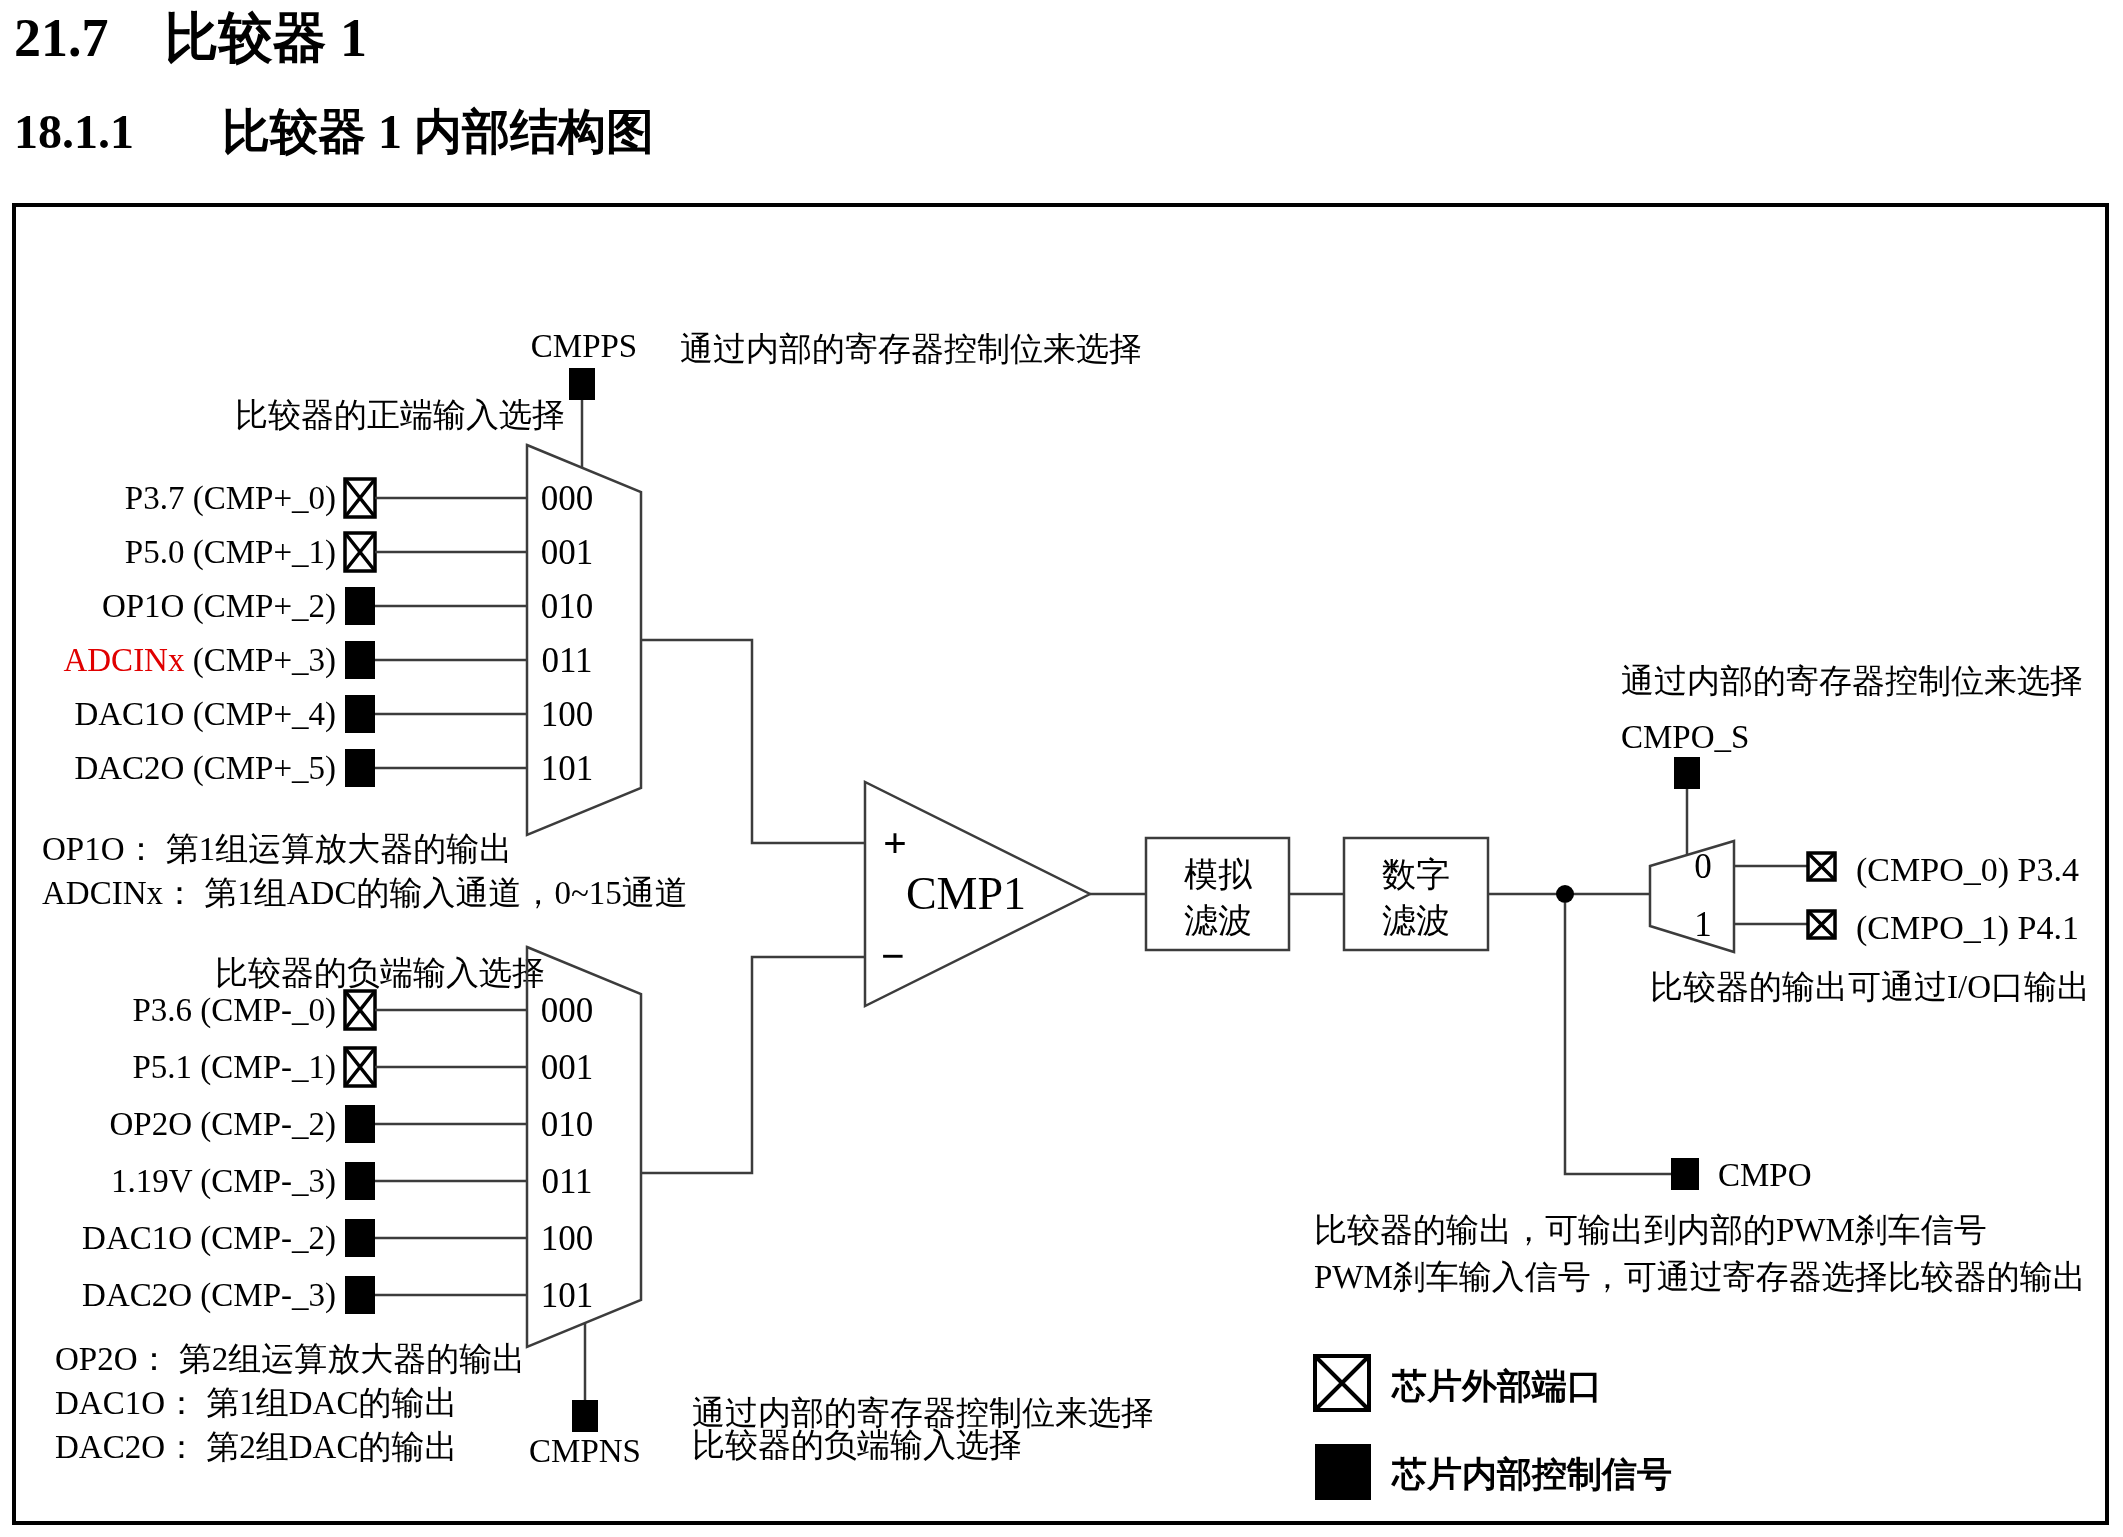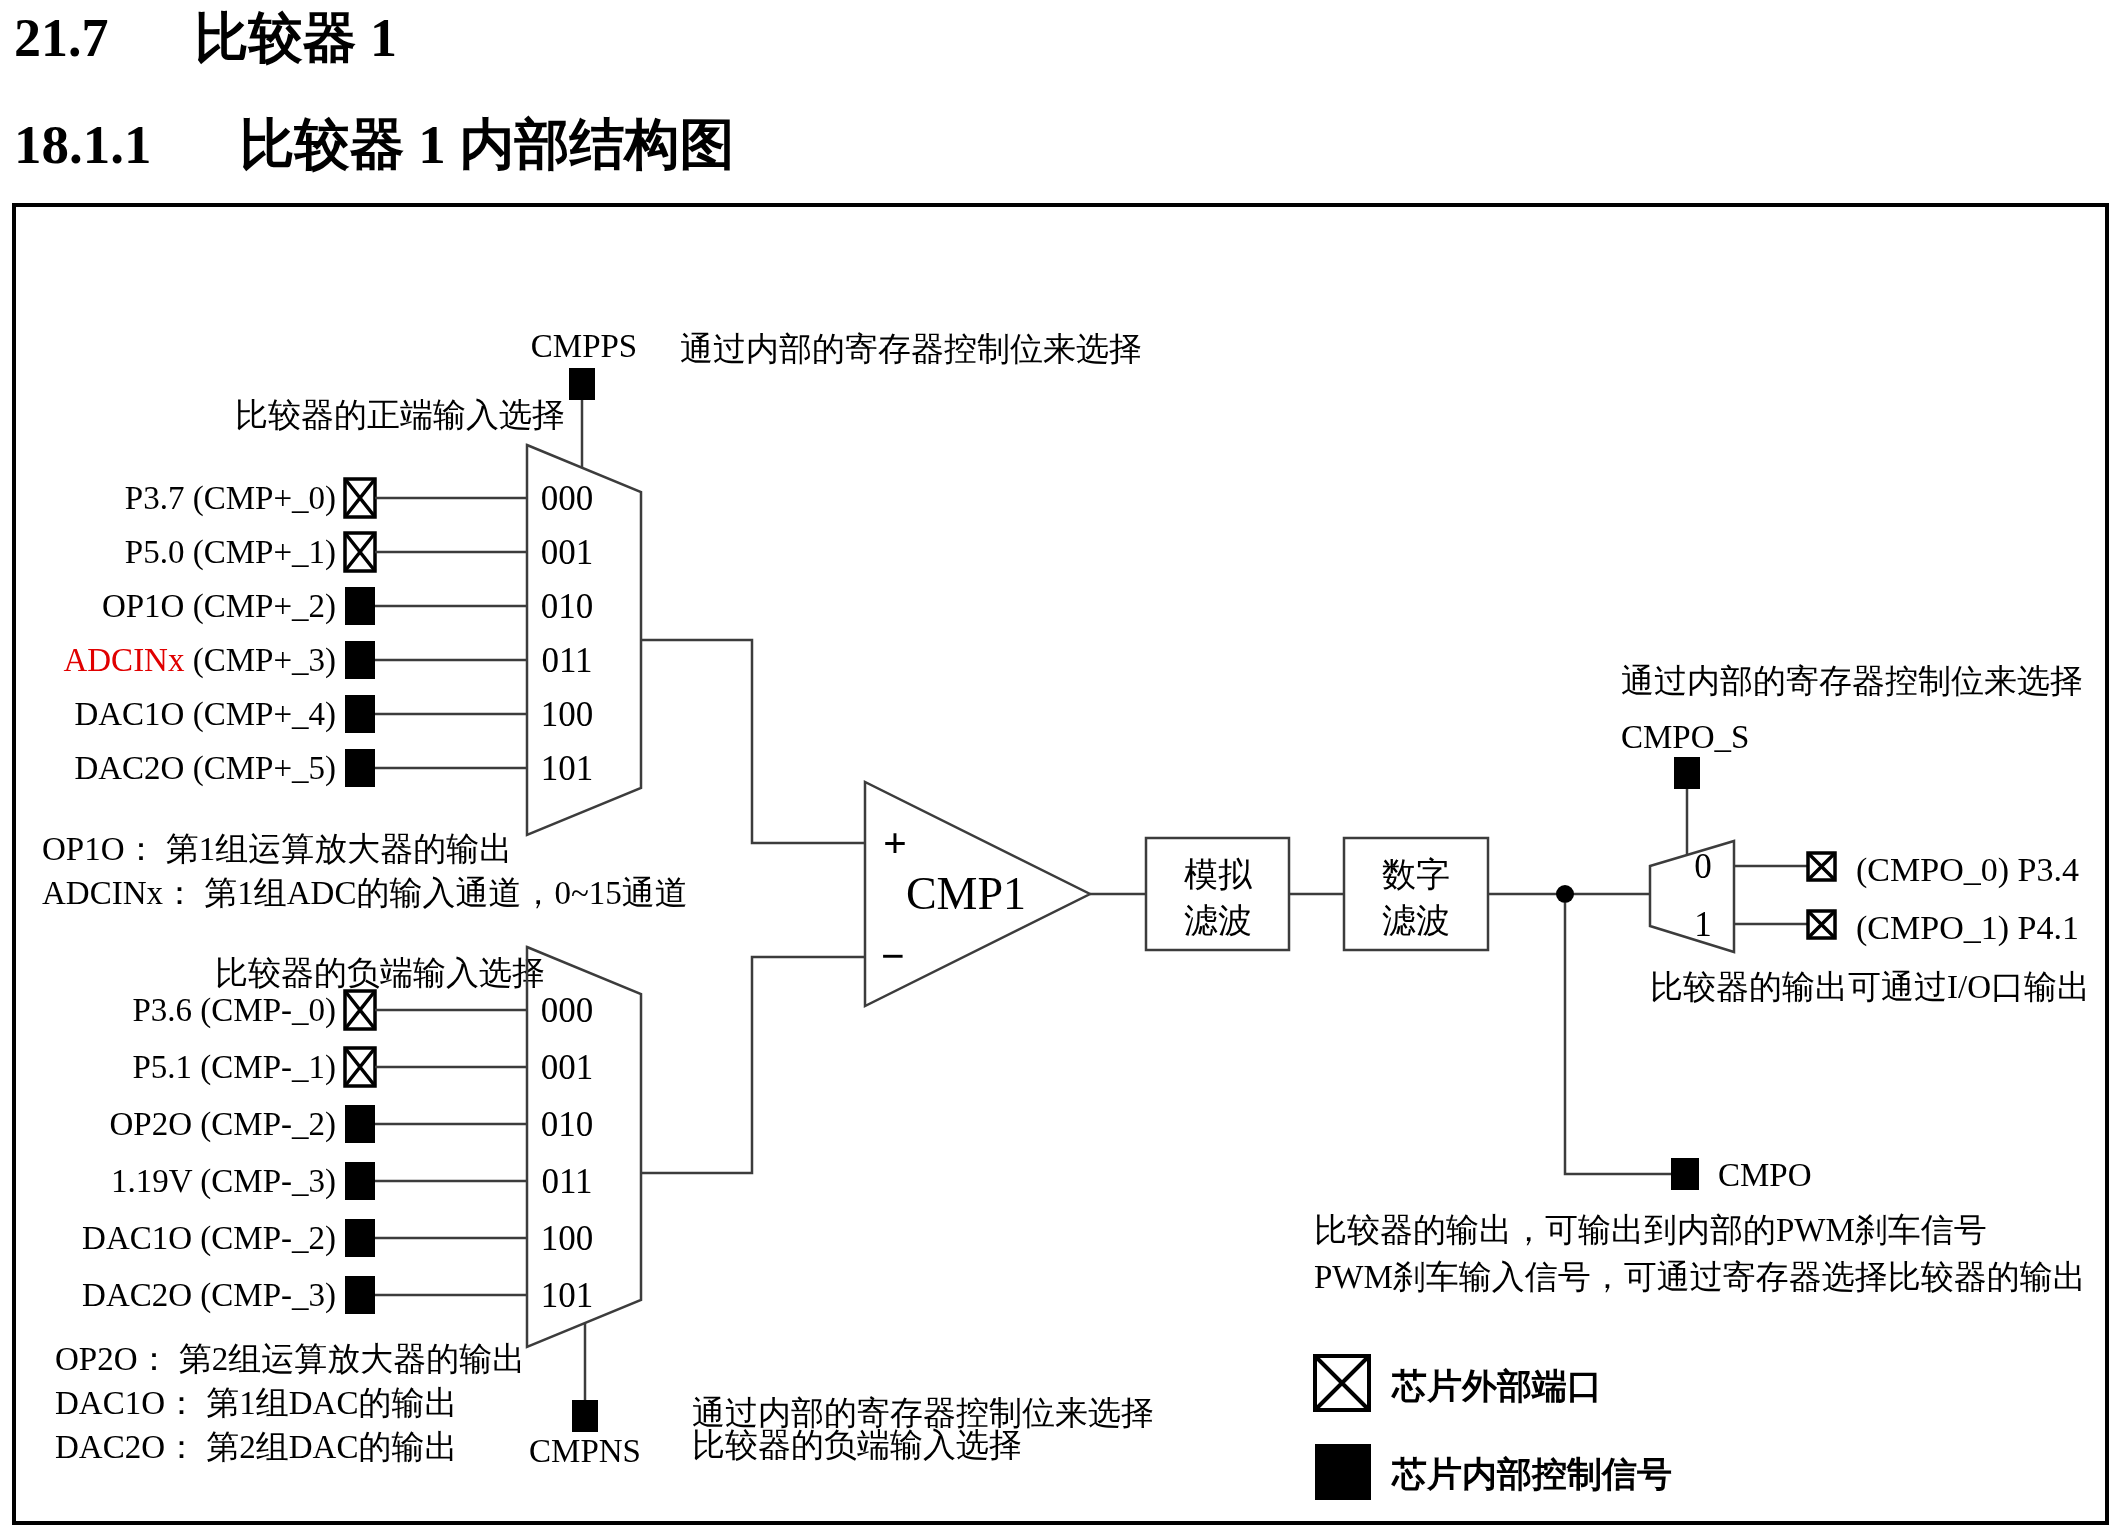--- a/index.html
+++ b/index.html
@@ -10,22 +10,22 @@
     font-family:"Liberation Serif","DejaVu Serif",serif;
     overflow:hidden;
   }
   .heading{
     position:absolute;left:14px;
     font-weight:bold;color:#000;
     white-space:nowrap;
     font-family:"Liberation Serif","DejaVu Serif",serif;
   }
   .h1{top:2px;font-size:54px;}
-  .h2{top:108px;font-size:55px;}
-  .h1 .htxt{margin-left:86px;}
+  .h2{top:100px;font-size:48px;}
+  .h1 .htxt{margin-left:56px;}
   .h2 .htxt{margin-left:88px;}
   svg{position:absolute;left:0;top:0;}
   svg text{fill:#000;font-family:"Liberation Serif","DejaVu Serif",serif;}
   .lbl{font-size:33px;}
   .code{font-size:35px;text-anchor:middle;}
   .sig{font-size:33px;}
   .mid{text-anchor:middle;}
   .blue{font-size:33px;}
   .red{font-size:33px;}
   .cmp{font-size:46px;text-anchor:middle;}

